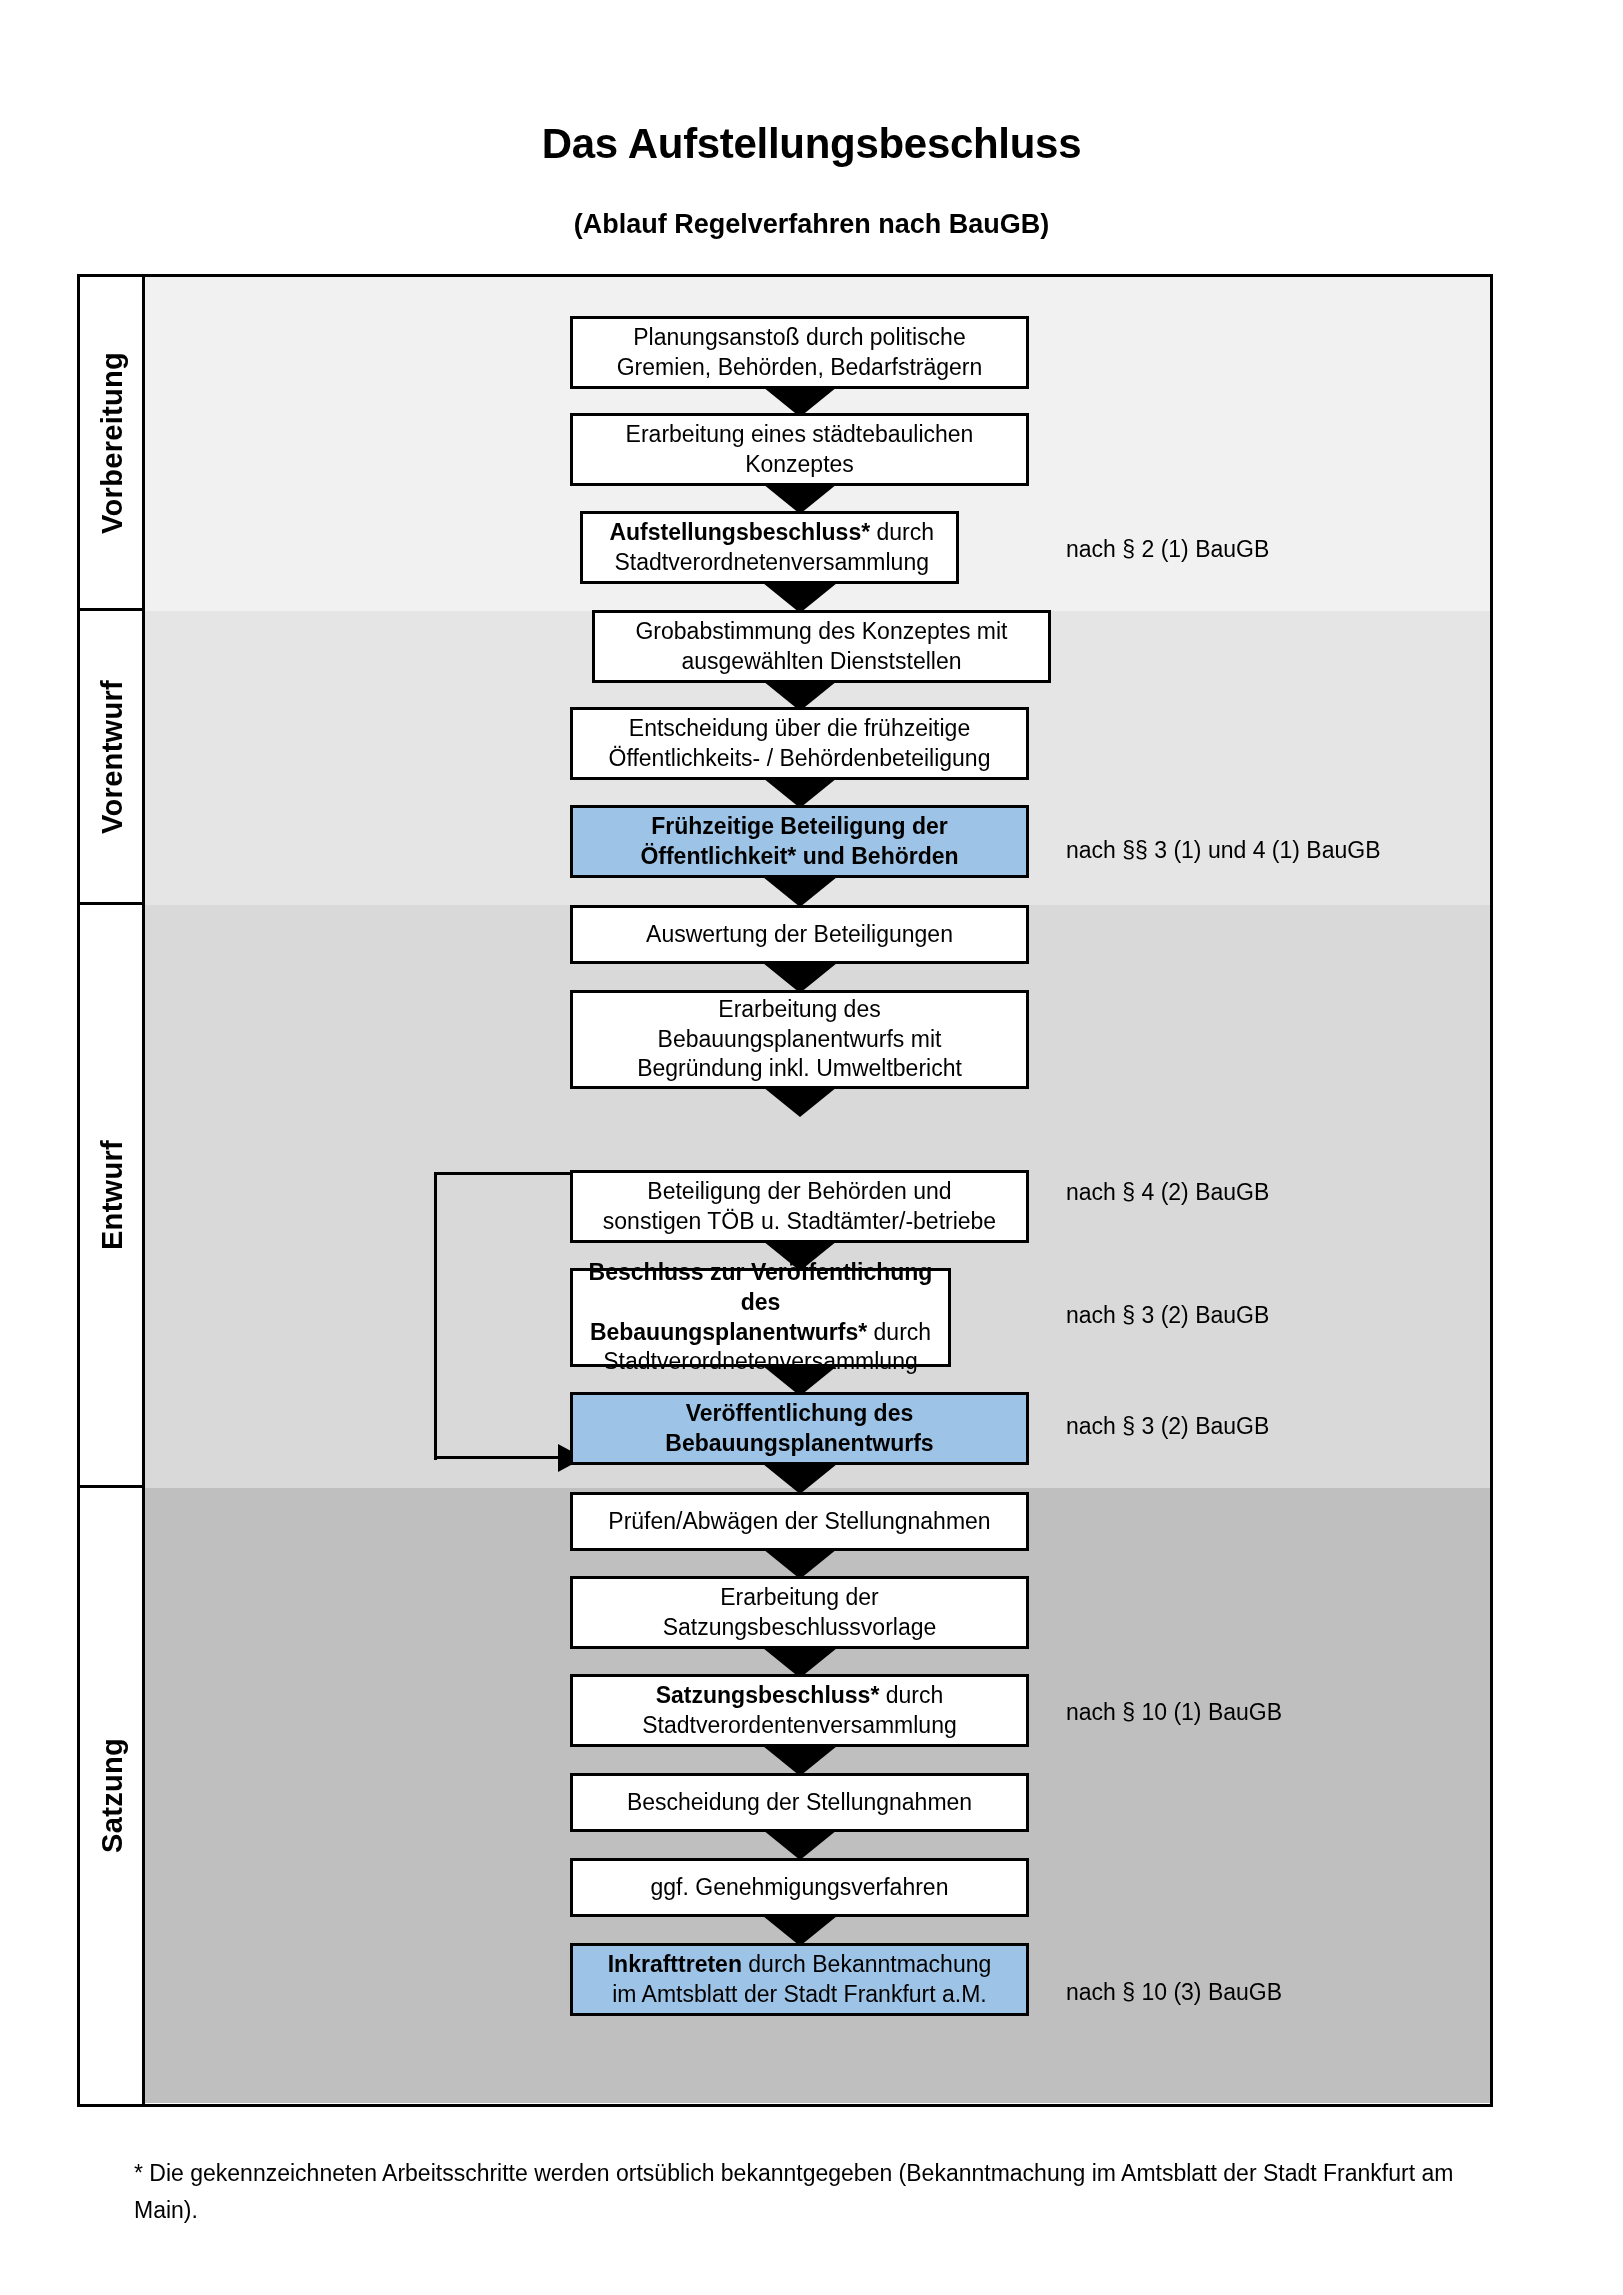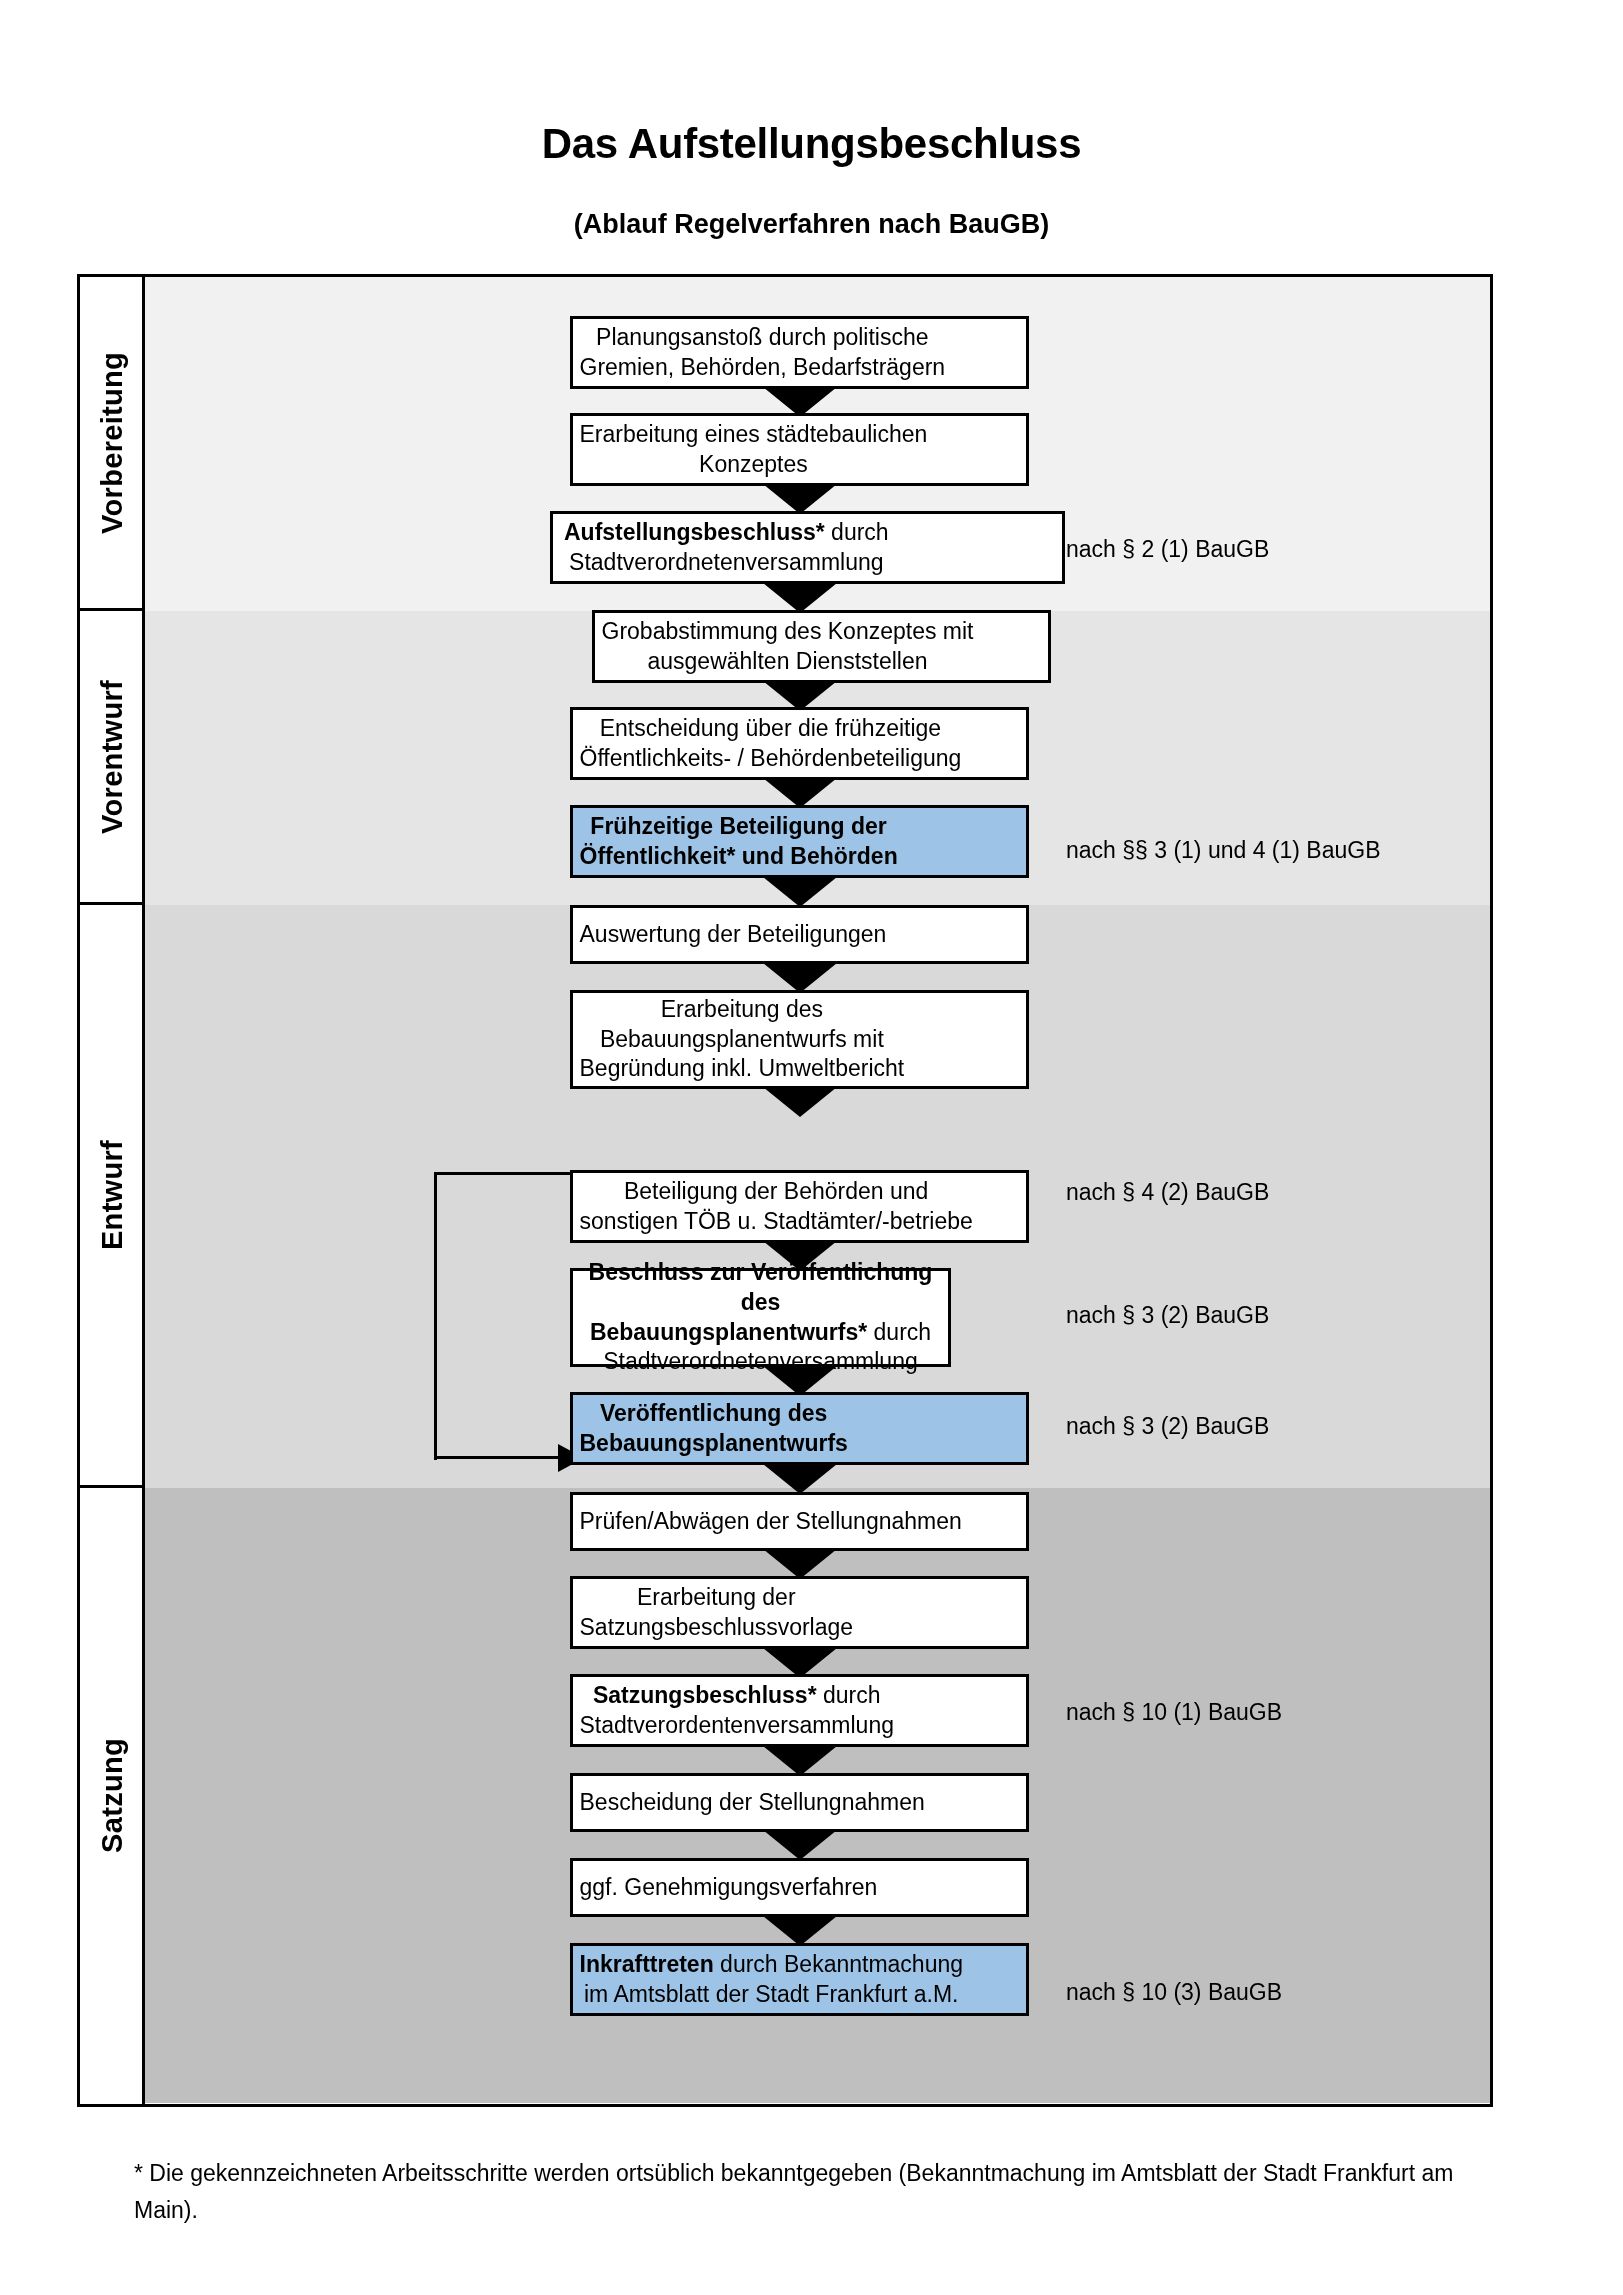--- a/index.html
+++ b/index.html
@@ -22,21 +22,21 @@
             justify-content:center;border-bottom:3.3px solid #000;box-sizing:border-box;}
   .seclabel:last-child{border-bottom:none;}
   .seclabel span{writing-mode:vertical-rl;transform:rotate(180deg);
             font-size:29px;font-weight:bold;letter-spacing:0.3px;white-space:nowrap;}
 
   
   .band{position:absolute;left:65px;right:0;}
 
   
   .fbox{position:absolute;border:3.3px solid #000;box-sizing:border-box;
-        display:flex;align-items:center;text-align:center;
+        display:flex;align-items:center;justify-content:center;text-align:center;
         font-size:23px;line-height:1.30;background:#fff;padding:0 6.5px;}
   .fbox.blue{background:#9dc3e6;}
   .fbox b{font-weight:bold;}
 
   
   .farrow{position:absolute;width:0;height:0;border-left:37px solid transparent;
           border-right:37px solid transparent;border-top:30px solid #000;}
 
   
   .note{position:absolute;font-size:23px;white-space:nowrap;}
@@ -93,21 +93,21 @@
          <span>Gremien, Behörden, Bedarfsträgern</span></div>
   </div>
   <div class="farrow" style="left:683px;top:110px;"></div>
 
   <div class="fbox" style="left:490px;top:136px;width:459px;height:73px;">
     <div><span>Erarbeitung eines städtebaulichen</span><br>
          <span>Konzeptes</span></div>
   </div>
   <div class="farrow" style="left:683px;top:207px;"></div>
 
-  <div class="fbox" style="left:470px;top:234px;width:515px;height:73px;padding-left:11px;">
+  <div class="fbox" style="left:500px;top:234px;width:379px;height:73px;padding-left:11px;">
     <div><b>Aufstellungsbeschluss*</b><span> durch</span><br>
          <span>Stadtverordnetenversammlung</span></div>
   </div>
   <div class="farrow" style="left:683px;top:306px;"></div>
 
   <div class="fbox" style="left:512px;top:333px;width:459px;height:73px;">
     <div><span>Grobabstimmung des Konzeptes mit</span><br>
          <span>ausgewählten Dienststellen</span></div>
   </div>
   <div class="farrow" style="left:683px;top:404px;"></div>

